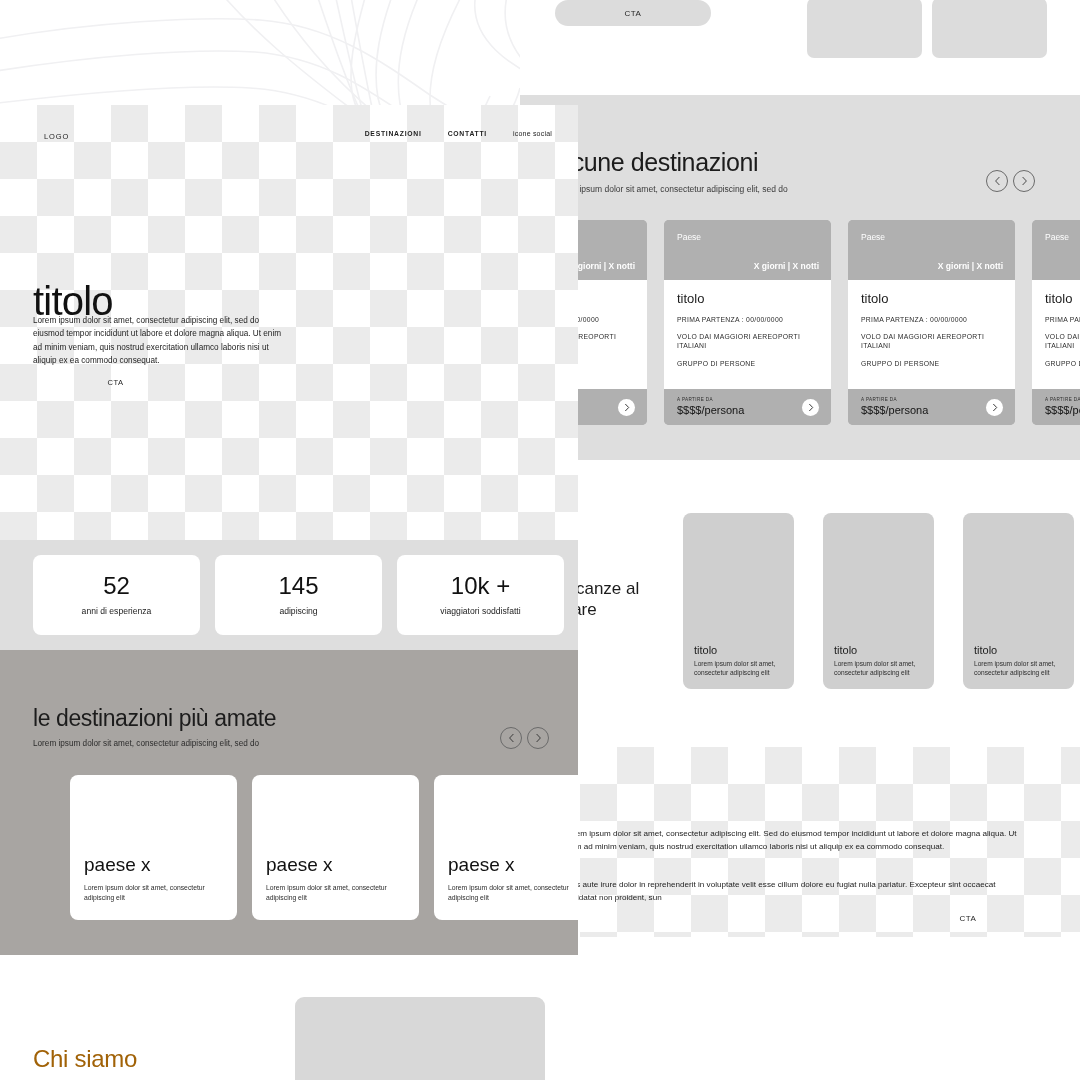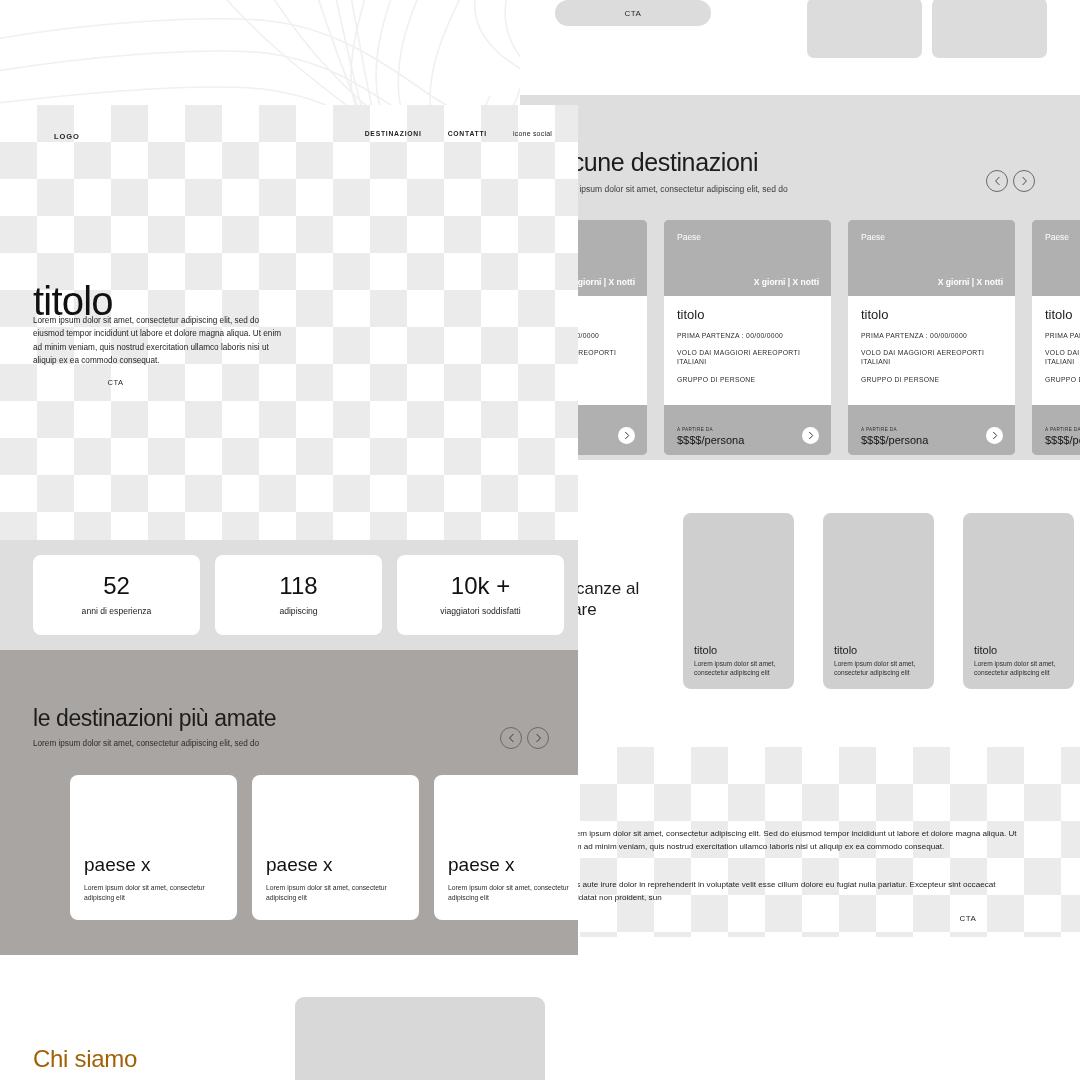--- a/index.html
+++ b/index.html
@@ -52,27 +52,27 @@
   .sec-sub{font-size:8.5px;color:#3a3a3a;margin-top:9px;}
   .arrows{position:absolute;right:45px;top:75px;display:flex;gap:5px;}
   .arrow{width:20px;height:20px;border-radius:50%;border:1px solid #6a6a6a;
     display:flex;align-items:center;justify-content:center;background:transparent;}
   .arrow svg{display:block;}
 
   
   #dest-row{position:absolute;left:0px;top:125px;display:flex;gap:17px;padding-left:-20px;}
   .dcard{width:167px;flex:0 0 167px;background:#b0b0b0;border-radius:5px;overflow:hidden;
     display:flex;flex-direction:column;}
-  .dcard-img{height:76px;background:#b0b0b0;position:relative;}
+  .dcard-img{height:60px;background:#b0b0b0;position:relative;}
   .dcard-country{position:absolute;left:13px;top:12px;font-size:8.5px;color:#fff;}
   .dcard-nights{position:absolute;right:12px;bottom:9px;font-size:8.5px;color:#fff;font-weight:700;}
   .dcard-body{background:#fff;padding:11px 13px 13px 13px;flex:1;}
   .dcard-title{font-size:13px;font-weight:400;color:#1c1c1c;margin-bottom:9px;}
   .dcard-line{font-size:6.8px;letter-spacing:.3px;color:#2b2b2b;margin-bottom:8px;line-height:1.35;}
-  .dcard-foot{background:#b0b0b0;padding:8px 12px 9px 13px;display:flex;align-items:flex-start;justify-content:space-between;margin-top:14px;}
+  .dcard-foot{background:#b0b0b0;padding:8px 12px 9px 13px;display:flex;align-items:flex-end;justify-content:space-between;}
   .dcard-from{font-size:4.6px;letter-spacing:.4px;color:#2d2d2d;margin-bottom:2px;}
   .dcard-price{font-size:11px;color:#141414;}
   .dcard-go{width:17px;height:17px;border-radius:50%;background:#fff;display:flex;align-items:center;justify-content:center;}
 
   
   #sea-section{position:absolute;z-index:2;left:520px;top:495px;width:560px;height:240px;background:#ffffff;}
   .sea-title{position:absolute;left:38px;top:83px;font-size:17px;line-height:1.25;color:#1c1c1c;width:95px;}
   .sea-row{position:absolute;left:163px;top:18px;display:flex;gap:29px;}
   .scard{width:111px;height:176px;background:#cfcfcf;border-radius:8px;position:relative;}
   .scard-title{position:absolute;left:11px;bottom:33px;font-size:11px;color:#1c1c1c;}
@@ -92,21 +92,21 @@
   
   #left-board{
     position:absolute;z-index:5;
     left:0px;top:105px;width:578px;height:975px;
     background:#ffffff;overflow:hidden;
   }
 
   
   #hero{position:absolute;left:0;top:0;width:578px;height:435px;}
   .hero-nav{position:absolute;left:0;top:0;width:578px;height:62px;display:flex;align-items:center;}
-  .logo{position:absolute;left:54px;top:27px;font-size:7.5px;letter-spacing:.9px;color:#1d1d1d;font-weight:bold;}
+  .logo{position:absolute;left:44px;top:27px;font-size:7.5px;letter-spacing:.9px;color:#1d1d1d;}
   .nav-links{position:absolute;right:26px;top:25px;display:flex;align-items:center;gap:26px;}
   .nav-link{font-size:6.8px;font-weight:700;letter-spacing:.75px;color:#1d1d1d;}
   .nav-link.social{font-weight:400;letter-spacing:.2px;font-size:7px;}
   .hero-title{position:absolute;left:33px;top:149px;font-size:40px;font-weight:400;color:#111;letter-spacing:-.8px;line-height:1;}
   .hero-para{position:absolute;left:33px;top:201px;width:250px;font-size:8.2px;line-height:1.62;color:#232323;}
   .hero-cta{position:absolute;left:33px;top:264px;width:165px;height:27px;border-radius:13px;
     display:flex;align-items:center;justify-content:center;font-size:7.6px;letter-spacing:.5px;color:#262626;}
 
   
   #stats{position:absolute;left:0;top:435px;width:618px;height:110px;background:#dedede;}
@@ -331,21 +331,21 @@
     <div class="hero-cta">CTA</div>
   </section>
 
   <section id="stats">
     <div class="stats-row">
         <div class="stat">
           <div class="stat-num">52</div>
           <div class="stat-lab">anni di esperienza</div>
         </div>
         <div class="stat">
-          <div class="stat-num">118</div>
+          <div class="stat-num">145</div>
           <div class="stat-lab">adipiscing</div>
         </div>
         <div class="stat">
           <div class="stat-num">10k +</div>
           <div class="stat-lab">viaggiatori soddisfatti</div>
         </div>
       </div>
   </section>
 
   <section id="loved">

